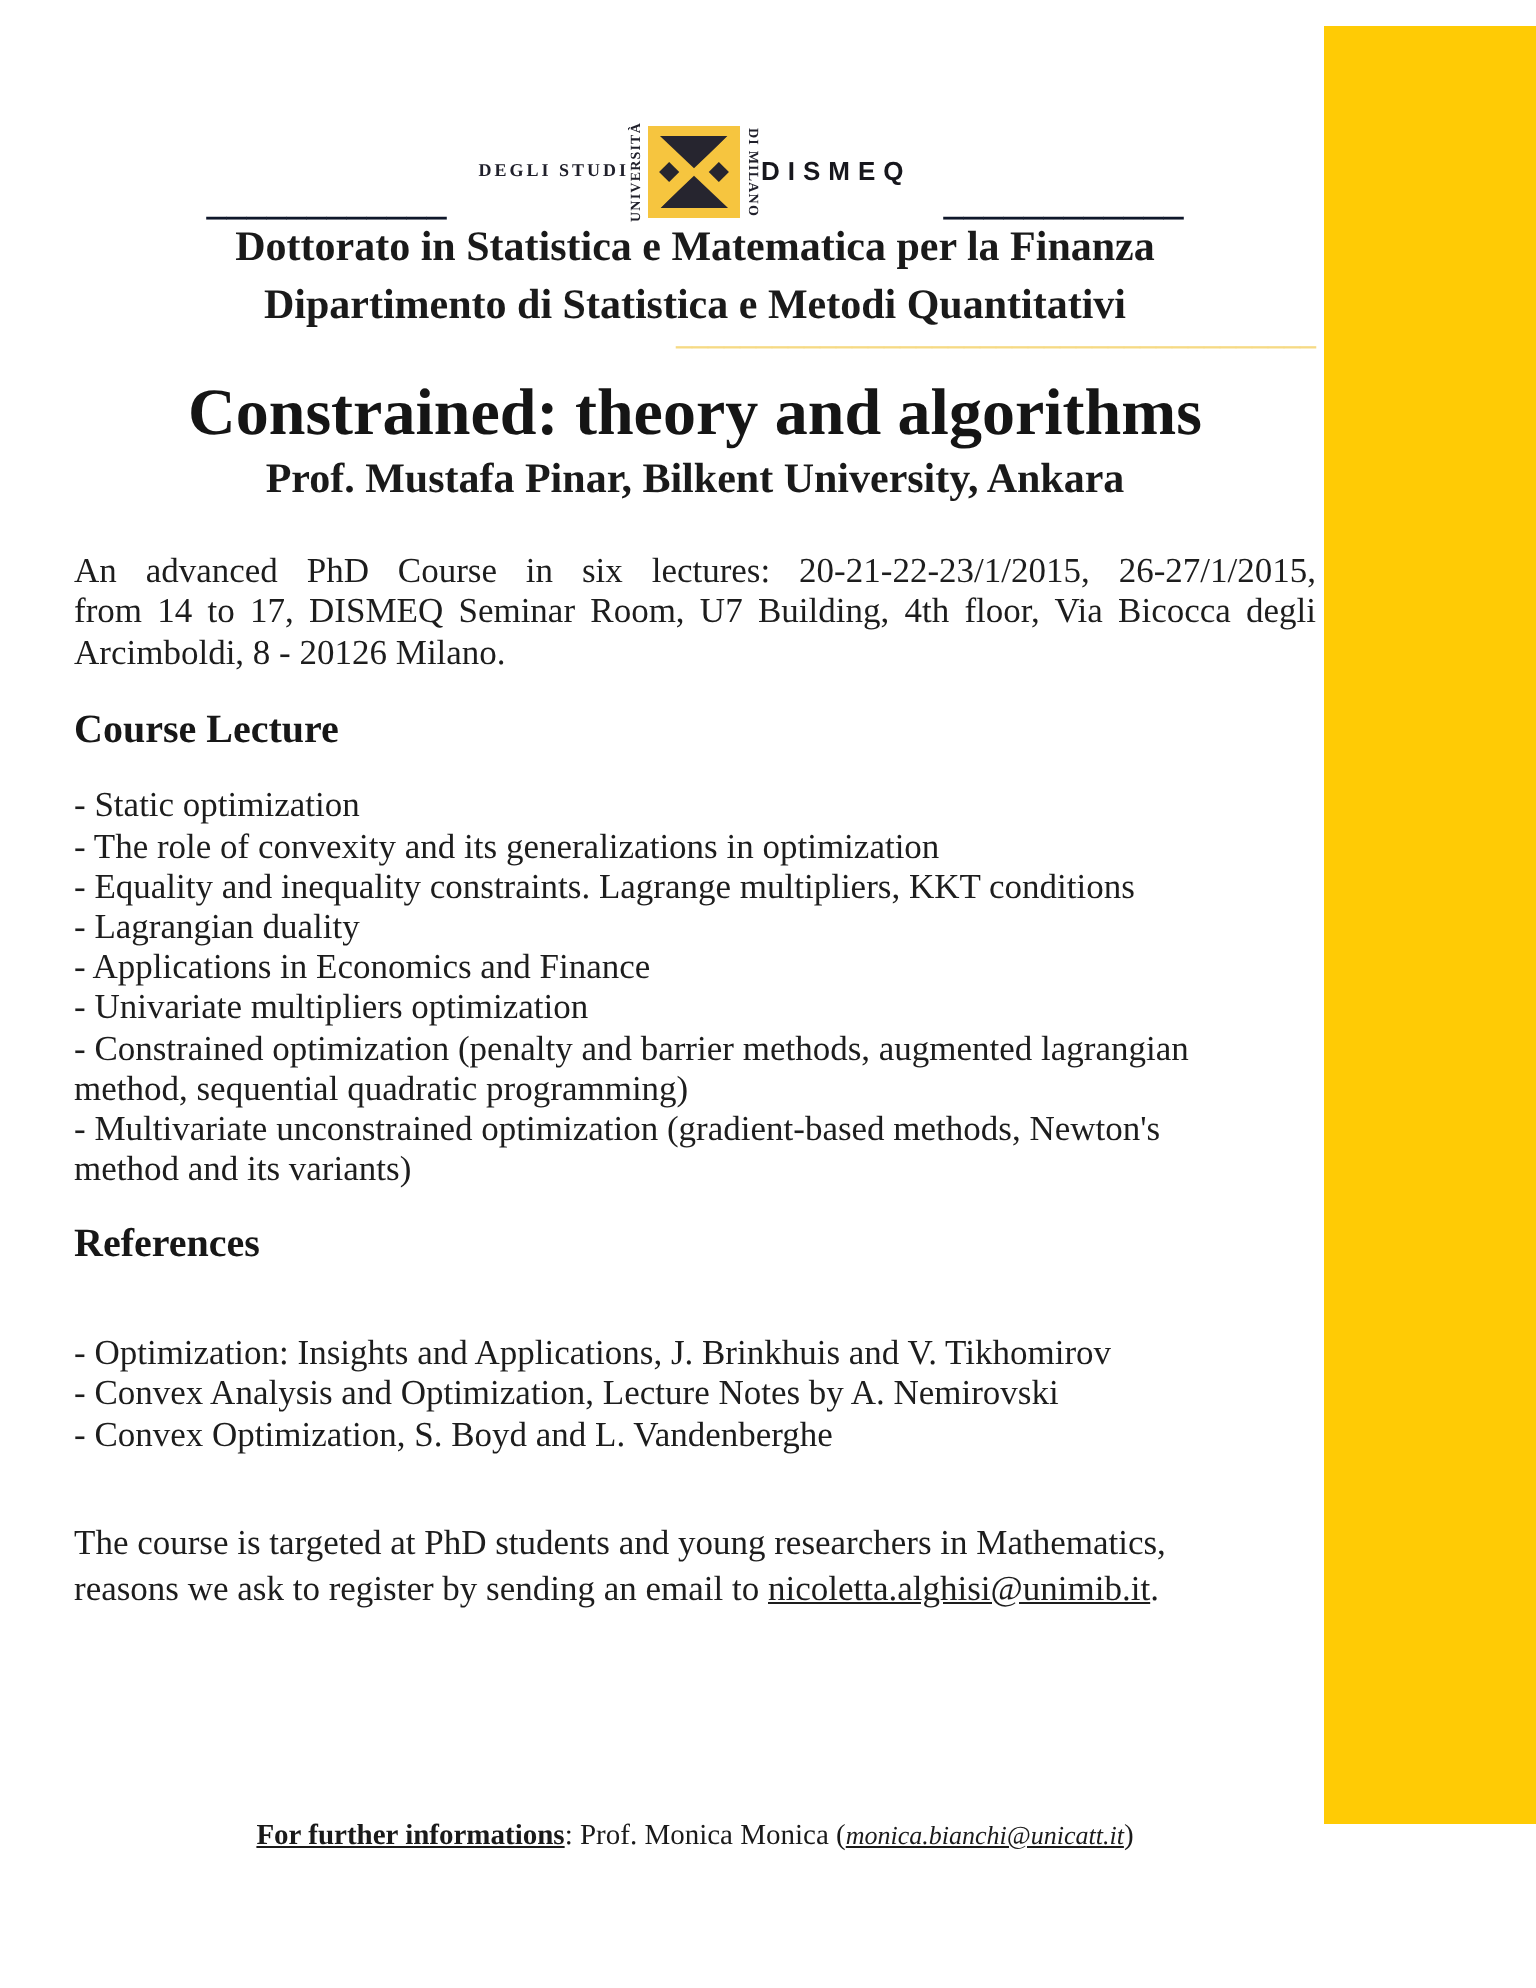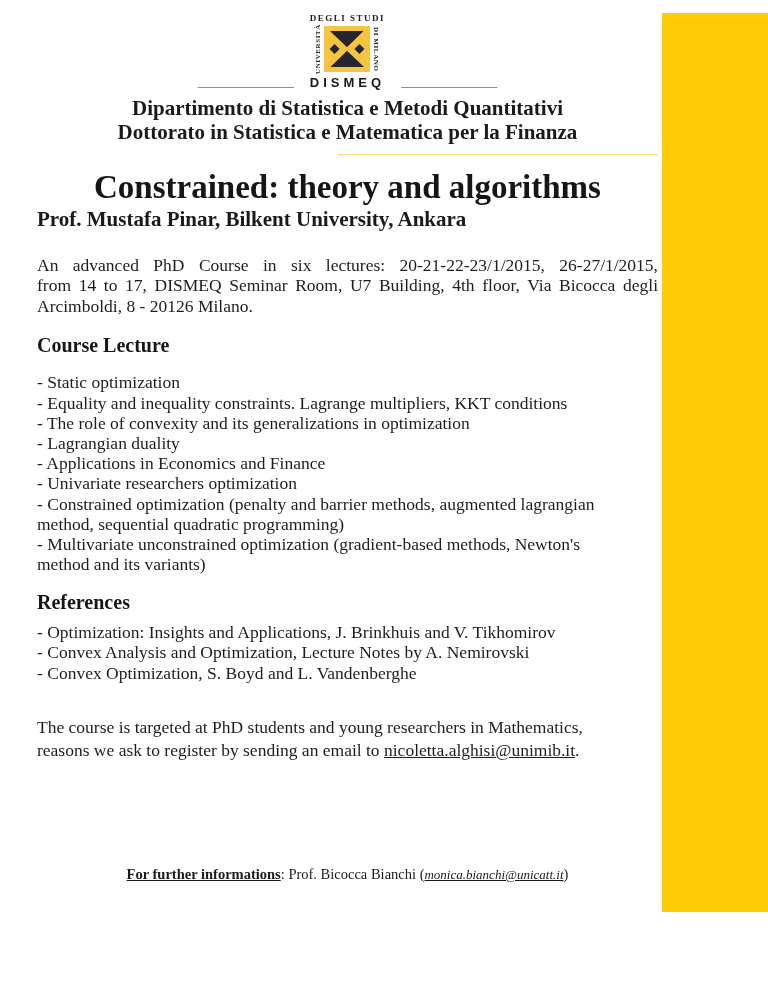--- a/index.html
+++ b/index.html
@@ -10,24 +10,24 @@
   }
   .yellow-bar {
     position:absolute; left:662px; top:13px; width:106px; height:899px;
     background:#FFCB05;
   }
   .content { position:absolute; left:37px; top:13px; width:621px; }
 
   
   .logo-row { display:flex; justify-content:center; align-items:flex-end; gap:16px; }
   .flank {
-    color:#3b82f6; font-weight:normal; font-size:16px; line-height:12px;
+    color:#0f172a; font-weight:bold; font-size:20px; line-height:12px;
     letter-spacing:0px; transform:translateY(-4px); white-space:nowrap;
   }
-  .logo { display:flex; flex-direction:column; align-items:center; }
+  .logo { display:flex; flex-direction:row; align-items:center;margin-top:48px; }
   .logo-top {
     font-size:9px; font-weight:bold; letter-spacing:1.5px; color:#20202b;
     line-height:11px;
   }
   .logo-mid { display:flex; align-items:center; }
   .vtext {
     font-size:7px; font-weight:bold; color:#20202b; letter-spacing:0.6px;
     writing-mode:vertical-rl; line-height:9px;
   }
   .vleft { transform:rotate(180deg); }
@@ -48,34 +48,34 @@
     text-align:right; color:#F6DA84; font-weight:bold; font-size:16px;
     line-height:8px; height:14px; overflow:visible; white-space:nowrap;
   }
 
   
   .title {
     text-align:center; font-weight:bold; font-size:33px; line-height:38px;
     margin-top:10px; color:#151515;
   }
   .subtitle {
-    font-weight:bold; font-size:21px; line-height:26px;
+    text-align:center; font-weight:bold; font-size:21px; line-height:26px;
     color:#1a1a1a;
   }
 
   
   .intro { margin-top:23px; font-size:17.5px; line-height:20.5px; }
   .jline { text-align:justify; text-align-last:justify; }
   .section-heading {
     font-weight:bold; font-size:20px; line-height:24px; margin-top:17px;
     color:#171717;
   }
   .section-heading.refs { margin-top:15px; }
   .list { margin-top:15px; font-size:17.5px; line-height:20.2px; }
-  .list.refs { margin-top:8px; line-height:20.5px; }
+  .list.refs { margin-top:32px; line-height:20.5px; }
   .list-item { white-space:pre-line; }
 
   .closing { margin-top:33px; font-size:17.5px; line-height:22.5px; }
   .email-link { color:inherit; text-decoration:underline; }
 
   
   .footer {
     margin-top:104px; text-align:center; font-size:14.5px; line-height:18px;
     color:#1a1a1a;
   }
@@ -107,56 +107,56 @@
           </g>
           <line x1="6" y1="94" x2="94" y2="6" stroke="#F6C53F" stroke-width="4"></line>
         </svg>
         <span class="vtext vright">DI MILANO</span>
       </div>
       <div class="logo-bottom">DISMEQ</div>
     </div>
     <span class="flank">____________</span>
   </div>
 
+  <div class="dept">Dottorato in Statistica e Matematica per la Finanza</div>
   <div class="dept dept-first">Dipartimento di Statistica e Metodi Quantitativi</div>
-  <div class="dept">Dottorato in Statistica e Matematica per la Finanza</div>
   <div class="divider">________________________________________</div>
 
   <div class="title">Constrained: theory and algorithms</div>
   <div class="subtitle">Prof. Mustafa Pinar, Bilkent University, Ankara</div>
 
   <div class="intro">
     <div class="jline">An advanced PhD Course in six lectures: 20-21-22-23/1/2015, 26-27/1/2015,</div>
     <div class="jline">from 14 to 17, DISMEQ Seminar Room, U7 Building, 4th floor, Via Bicocca degli</div>
     <div>Arcimboldi, 8 - 20126 Milano.</div>
   </div>
 
   <div class="section-heading">Course Lecture</div>
   <div class="list">
     <div class="list-item">- Static optimization</div>
+    <div class="list-item">- The role of convexity and its generalizations in optimization</div>
     <div class="list-item">- Equality and inequality constraints. Lagrange multipliers, KKT conditions</div>
-    <div class="list-item">- The role of convexity and its generalizations in optimization</div>
     <div class="list-item">- Lagrangian duality</div>
     <div class="list-item">- Applications in Economics and Finance</div>
-    <div class="list-item">- Univariate researchers optimization</div>
+    <div class="list-item">- Univariate multipliers optimization</div>
     <div class="list-item">- Constrained optimization (penalty and barrier methods, augmented lagrangian
 method, sequential quadratic programming)</div>
     <div class="list-item">- Multivariate unconstrained optimization (gradient-based methods, Newton's
 method and its variants)</div>
   </div>
 
   <div class="section-heading refs">References</div>
   <div class="list refs">
     <div class="list-item">- Optimization: Insights and Applications, J. Brinkhuis and V. Tikhomirov</div>
     <div class="list-item">- Convex Analysis and Optimization, Lecture Notes by A. Nemirovski</div>
     <div class="list-item">- Convex Optimization, S. Boyd and L. Vandenberghe</div>
   </div>
 
   <div class="closing">
     <div>The course is targeted at PhD students and young researchers in Mathematics,</div>
     <div><span>reasons we ask to register by sending an email to </span><a href="#" class="email-link">nicoletta.alghisi@unimib.it</a><span>.</span></div>
   </div>
 
   <div class="footer">
-    <span class="footer-label">For further informations</span><span>: Prof. Bicocca Bianchi (</span><a href="#" class="footer-email">monica.bianchi@unicatt.it</a><span>)</span>
+    <span class="footer-label">For further informations</span><span>: Prof. Monica Monica (</span><a href="#" class="footer-email">monica.bianchi@unicatt.it</a><span>)</span>
   </div>
 
 </div>
 
 </body></html>

